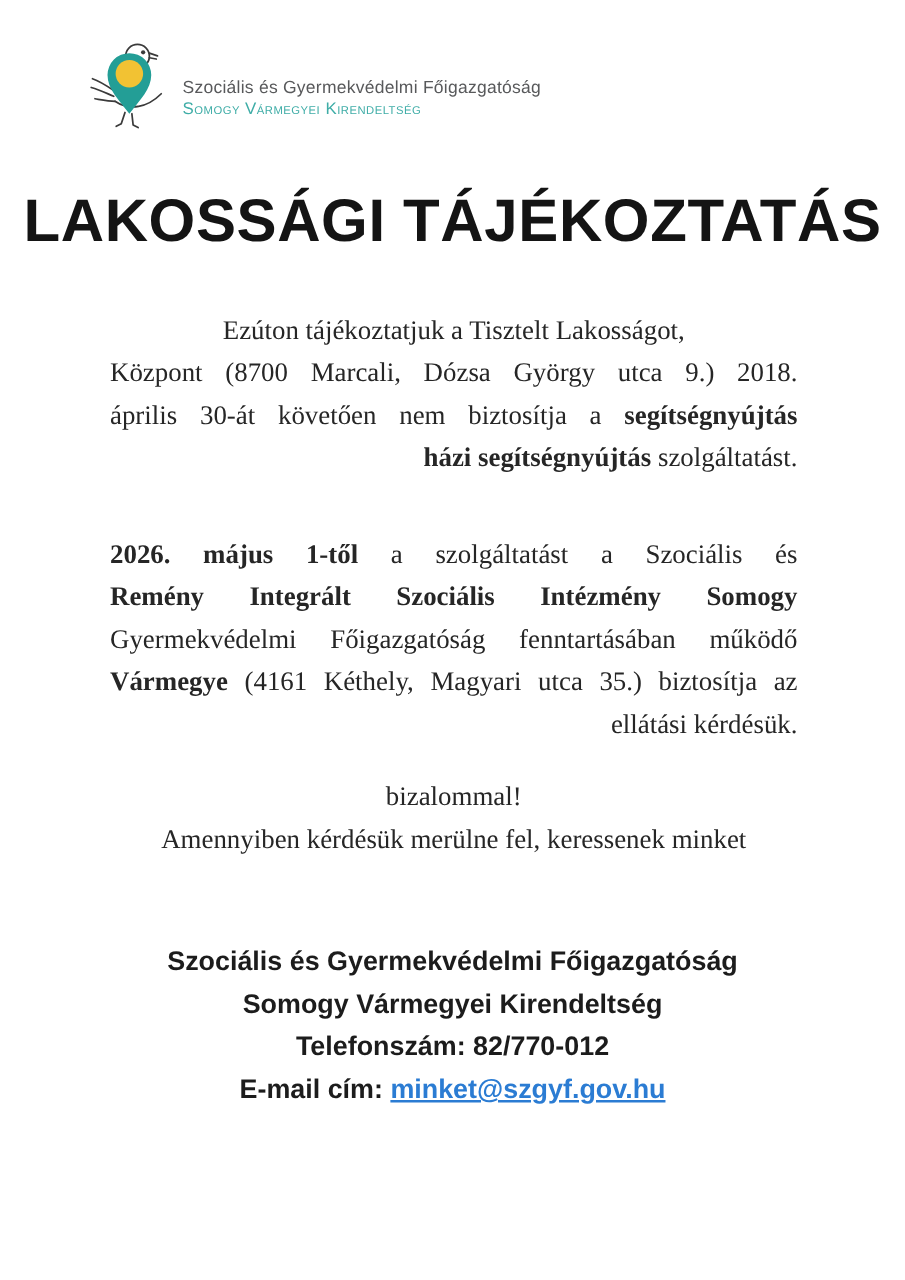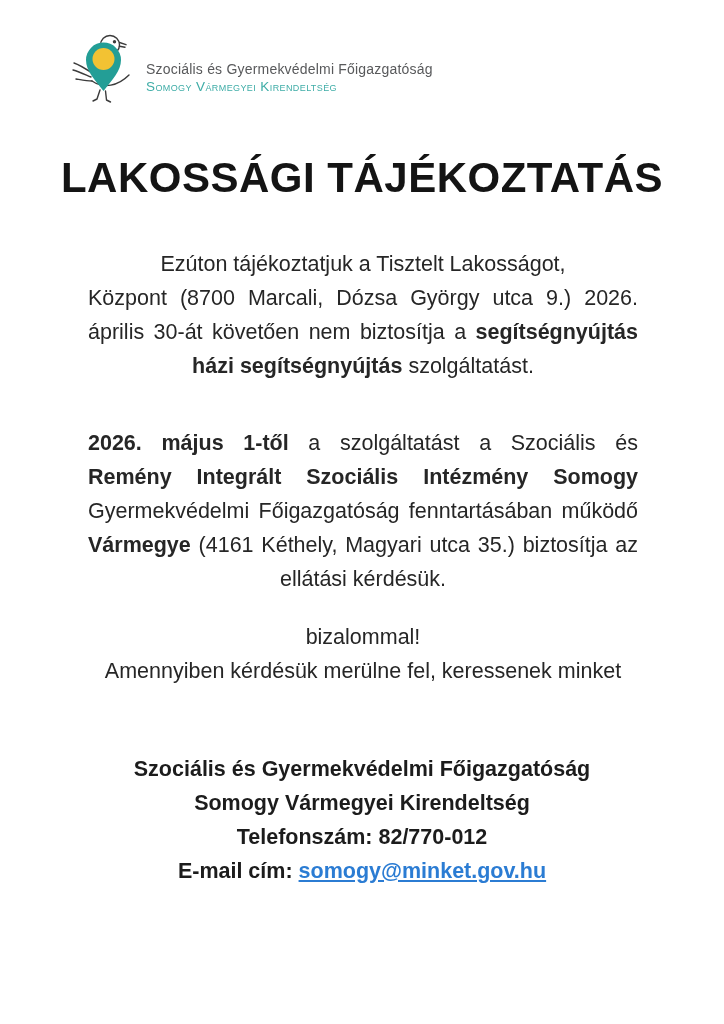--- a/index.html
+++ b/index.html
@@ -21,36 +21,36 @@
   .logo-text { display:flex; flex-direction:column; gap:2px; padding-top:14px; }
   .logo-line1 { font-size:14px; color:#58595b; letter-spacing:.2px; }
   .logo-line2 {
     font-size:13.5px; color:#3fada7;
     font-variant:small-caps; letter-spacing:.4px;
   }
   
   .title {
     position:absolute; top:150px; left:0; right:0;
     text-align:center;
-    font-size:42px; line-height:56px; font-weight:700;
+    font-size:48px; line-height:56px; font-weight:700;
     color:#141414; letter-spacing:.5px;
     white-space:nowrap;
   }
   
   .body-block {
     position:absolute; left:88px; right:86px; top:247px;
-    font-size:21.5px; line-height:34px; color:#262626;
+    font-size:21.5px; line-height:34px; color:#262626;font-family:Liberation Serif, serif;
   }
   .para { display:block; }
   .para:nth-child(2) { margin-top:43px; }
   .para:nth-child(3) { margin-top:24px; }
   .line { display:block; min-height:34px; }
   .line.justify { text-align:justify; text-align-last:justify; }
   .line.center  { text-align:center; }
-  .line.left    { text-align:center; }
+  .line.left    { text-align:right; }
   .bold { font-weight:700; }
   
   .footer-block {
     position:absolute; left:0; right:0; top:752px;
     text-align:center;
     font-size:21.5px; line-height:34px; font-weight:700;
     color:#1c1c1c;
   }
   .footer-block .line { min-height:34px; }
   .footer-block a { text-decoration:underline; font-weight:700; }
@@ -83,37 +83,37 @@
       <div class="logo-line1">Szociális és Gyermekvédelmi Főigazgatóság</div>
       <div class="logo-line2" style="color: rgb(63, 173, 167);">Somogy Vármegyei Kirendeltség</div>
     </div>
   </header>
 
   <h1 class="title">LAKOSSÁGI TÁJÉKOZTATÁS</h1>
 
   <main class="body-block" id="body-content">
       <div class="para">
         <div class="line center"><span>Ezúton tájékoztatjuk a Tisztelt Lakosságot,</span></div>
-        <div class="line justify"><span>Központ (8700 Marcali, Dózsa György utca 9.) 2026.</span></div>
+        <div class="line justify"><span>Központ (8700 Marcali, Dózsa György utca 9.) 2018.</span></div>
         <div class="line justify"><span>április 30-át követően nem biztosítja a </span><span class="bold">segítségnyújtás</span></div>
         <div class="line left"><span class="bold">házi segítségnyújtás</span><span> szolgáltatást.</span></div>
       </div>
       <div class="para">
         <div class="line justify"><span class="bold">2026. május 1-től</span><span> a szolgáltatást a Szociális és</span></div>
         <div class="line justify"><span class="bold">Remény Integrált Szociális Intézmény Somogy</span></div>
         <div class="line justify"><span>Gyermekvédelmi Főigazgatóság fenntartásában működő</span></div>
         <div class="line justify"><span class="bold">Vármegye</span><span> (4161 Kéthely, Magyari utca 35.) biztosítja az</span></div>
         <div class="line left"><span>ellátási kérdésük.</span></div>
       </div>
       <div class="para">
         <div class="line center"><span>bizalommal!</span></div>
         <div class="line center"><span>Amennyiben kérdésük merülne fel, keressenek minket</span></div>
       </div>
     </main>
 
   <footer class="footer-block" id="footer-content">
       <div class="line center"><span class="bold">Szociális és Gyermekvédelmi Főigazgatóság</span></div>
       <div class="line center"><span class="bold">Somogy Vármegyei Kirendeltség</span></div>
       <div class="line center"><span class="bold">Telefonszám: 82/770-012</span></div>
-      <div class="line center"><span class="bold">E-mail cím: </span><a class="bold" href="#" style="color: rgb(43, 124, 211);">somogy@minket.gov.hu</a></div>
+      <div class="line center"><span class="bold">E-mail cím: </span><a class="bold" href="#" style="color: rgb(43, 124, 211);">minket@szgyf.gov.hu</a></div>
     </footer>
 
 </div>
 
 </body></html>

